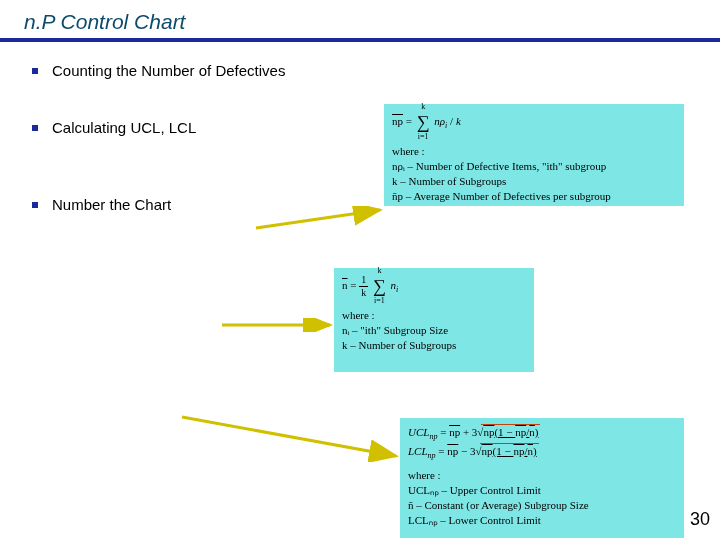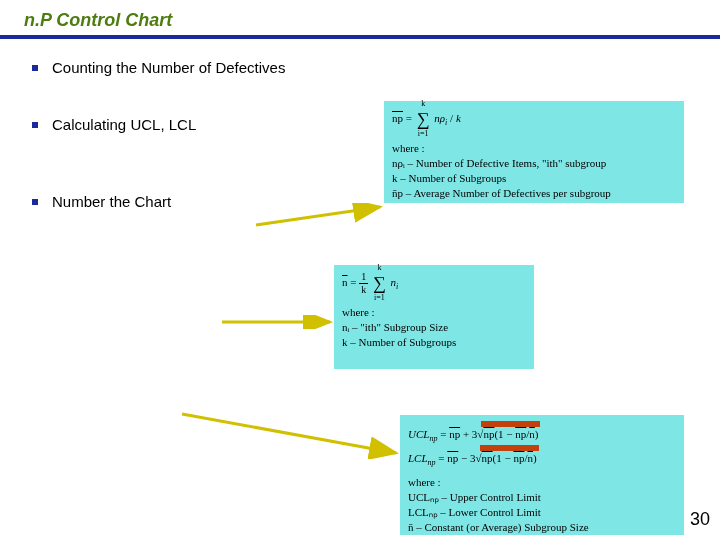--- a/index.html
+++ b/index.html
@@ -12,24 +12,24 @@
     overflow: hidden;
   }
   .header {
     display: flex;
     justify-content: space-between;
     align-items: flex-end;
     padding: 10px 24px 4px 24px;
     border-bottom: 4px solid #1a2a9a;
   }
   .title {
-    color: #4d7c0f;
+    color: #0c4a6e;
     font-style: italic;
-    font-weight: bold;
-    font-size: 18px;
+    font-weight: normal;
+    font-size: 21px;
   }
   .brand {
     color: #1a2a9a;
     font-style: italic;
     font-weight: bold;
     font-size: 17px;
     text-align: right;
     line-height: 1.1;
   }
   .content {
@@ -87,23 +87,24 @@
     font-size: 18px;
     position: relative;
     margin: 0 2px;
   }
   .sig .lim { position: absolute; font-size: 8px; left: 50%; transform: translateX(-50%); }
   .sig .up { top: -8px; }
   .sig .lo { bottom: -8px; white-space: nowrap; margin-top: 33px; }
   .sub { font-size: 8px; vertical-align: sub; }
   .sqrt {
     display: inline-block;
-    border-top: 6px solid #c2410c;
+    border-top: 1px solid #c2410c;
     padding: 0 2px;
     margin-left: -2px;
+    text-decoration: underline;
   }
   .arrow {
     position: absolute;
     pointer-events: none;
   }
   .pagenum {
     position: absolute;
     right: 10px;
     bottom: 10px;
     font-size: 18px;
@@ -151,22 +152,22 @@
 
   <div class="eqbox eq3">
     <div class="eqline">
       <i>UCL<span class="sub">np</span></i> = <span class="ov">np</span> + 3√<span class="sqrt"><span class="ov">np</span>(1 − <span class="ov">np</span>/<span class="ov">n</span>)</span>
     </div>
     <div class="eqline">
       <i>LCL<span class="sub">np</span></i> = <span class="ov">np</span> − 3√<span class="sqrt"><span class="ov">np</span>(1 − <span class="ov">np</span>/<span class="ov">n</span>)</span>
     </div>
     <div class="eqline" style="margin-top:6px">where :</div>
     <div class="eqline">UCLₙₚ – Upper Control Limit</div>
+    <div class="eqline">n̄ – Constant (or Average) Subgroup Size</div>
     <div class="eqline">LCLₙₚ – Lower Control Limit</div>
-    <div class="eqline">n̄ – Constant (or Average) Subgroup Size</div>
   </div>
 
   <svg class="arrow" style="left:254px; top:164px;" width="132" height="26">
     <defs>
         <marker id="ah1" markerWidth="10" markerHeight="8" refX="9" refY="4" orient="auto">
           <polygon points="0 0, 10 4, 0 8" fill="#d0c000"></polygon>
         </marker>
       </defs>
     <line x1="2" y1="22" x2="126" y2="4" stroke="#d0c000" stroke-width="3" marker-end="url(#ah1)"></line>
   </svg>

